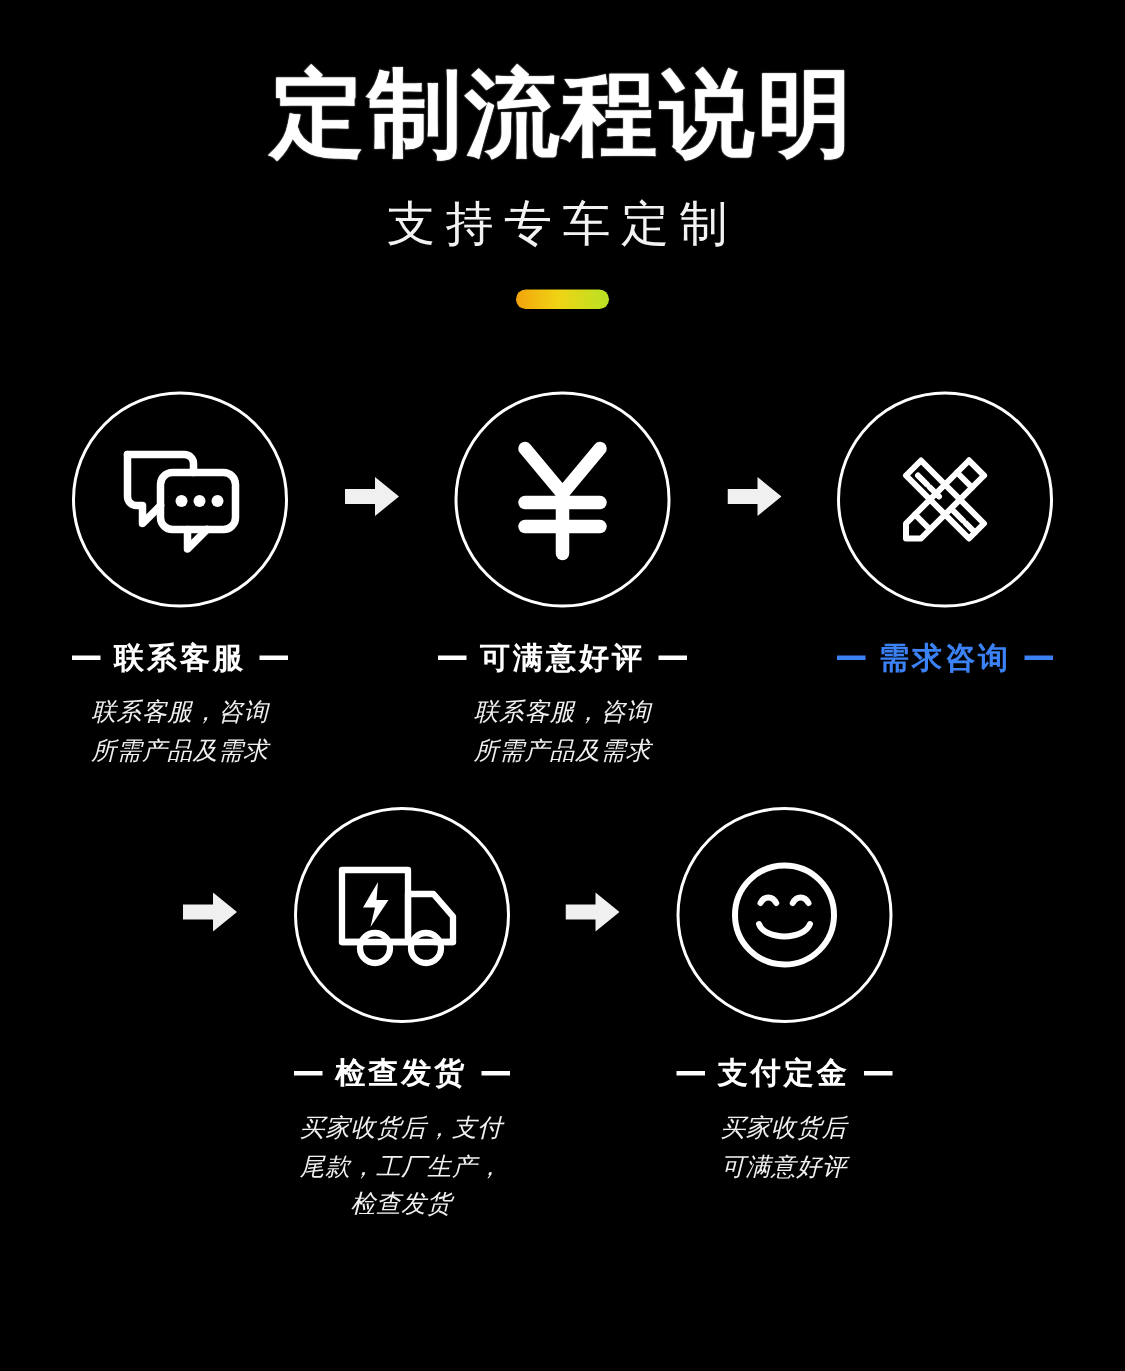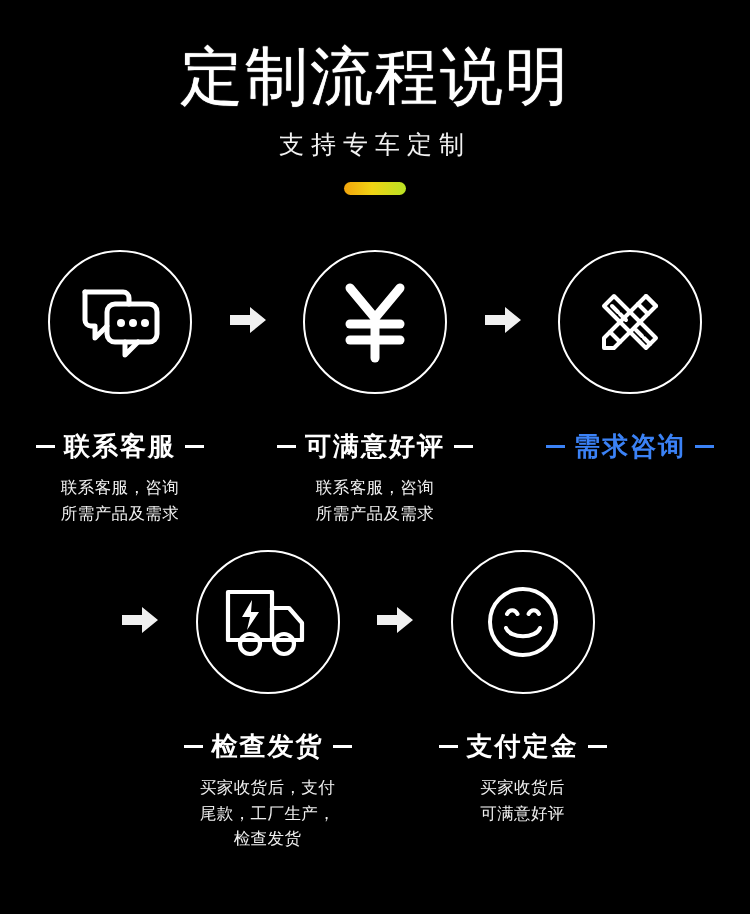--- a/index.html
+++ b/index.html
@@ -25,29 +25,29 @@
   }
 
   
   .header {
     padding-top: 42px;
     text-align: center;
   }
   .main-title {
     font-size: 63px;
     line-height: 1.08;
-    font-weight: 400;
+    font-weight: 700;
     letter-spacing: 2px;
     color: #ffffff;
     margin: 0;
     text-shadow: 0 0 1px #ffffff;
   }
   .sub-title {
     margin: 18px 0 0 0;
-    font-size: 25px;
+    font-size: 32px;
     letter-spacing: 7px;
     font-weight: 400;
     color: #f2f2f2;
   }
   .accent-pill {
     width: 62px;
     height: 13px;
     border-radius: 7px;
     margin: 21px auto 0 auto;
     background: linear-gradient(90deg, #f2a40c 0%, #f0d314 45%, #b9e224 100%);
@@ -82,22 +82,22 @@
     display: flex;
     align-items: center;
     justify-content: center;
     box-sizing: border-box;
   }
   .icon-circle svg {
     display: block;
   }
 
   .step-title {
-    margin-top: 35px;
-    font-size: 26px;
+    margin-top: 20px;
+    font-size: 20px;
     font-weight: 700;
     letter-spacing: 2px;
     color: #ffffff;
     white-space: nowrap;
     display: flex;
     align-items: center;
     gap: 9px;
     text-align: center;
   }
   .step-title .dash {
@@ -106,20 +106,21 @@
     height: 2.5px;
     background: currentColor;
   }
   .step-desc {
     margin-top: 11px;
     font-size: 16.5px;
     line-height: 1.55;
     text-align: center;
     color: #f0f0f0;
     letter-spacing: 0.4px;
+    font-style: italic;
   }
   .step.highlight .step-title,
   .step.highlight .step-desc {
     color: #3b82f6;
   }
 
   .arrow {
     width: 40px;
     flex: 0 0 40px;
     margin-top: 57px;

